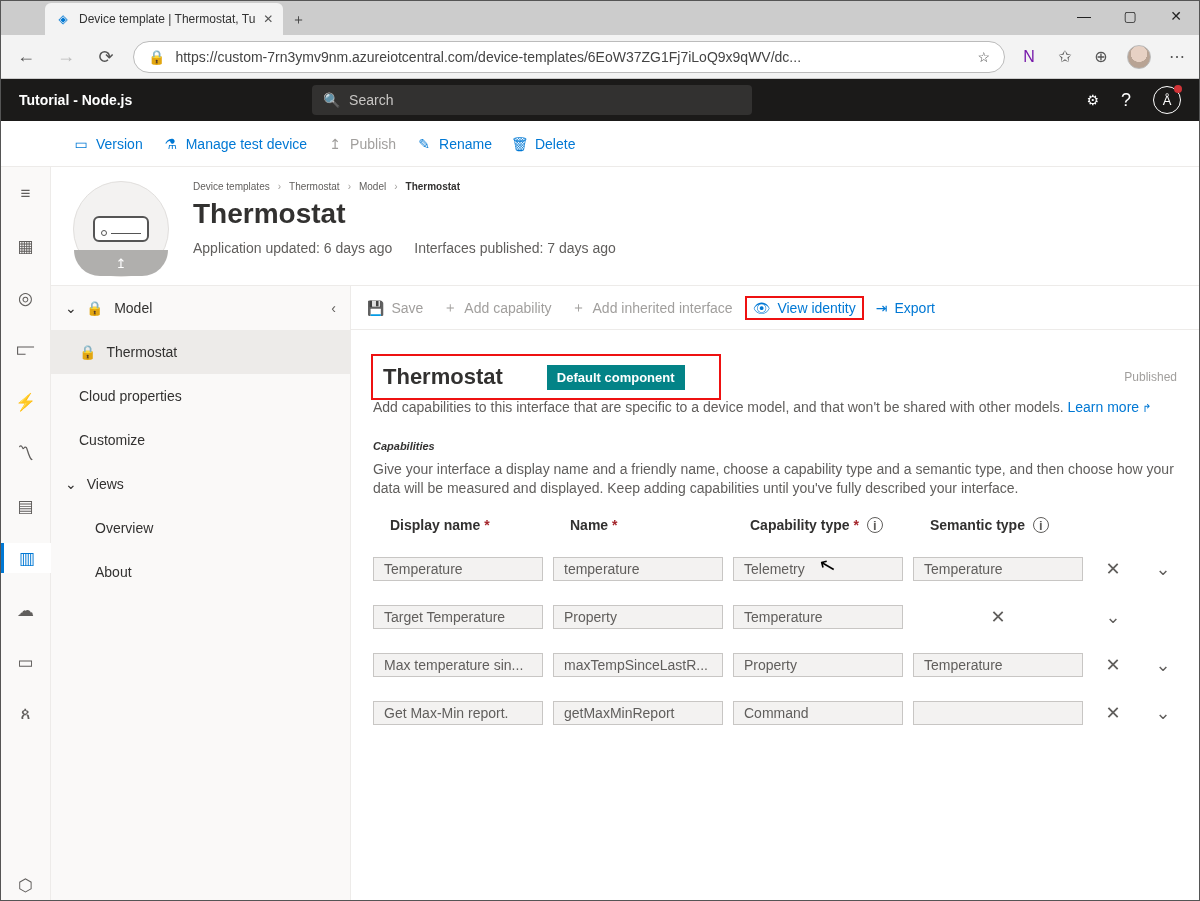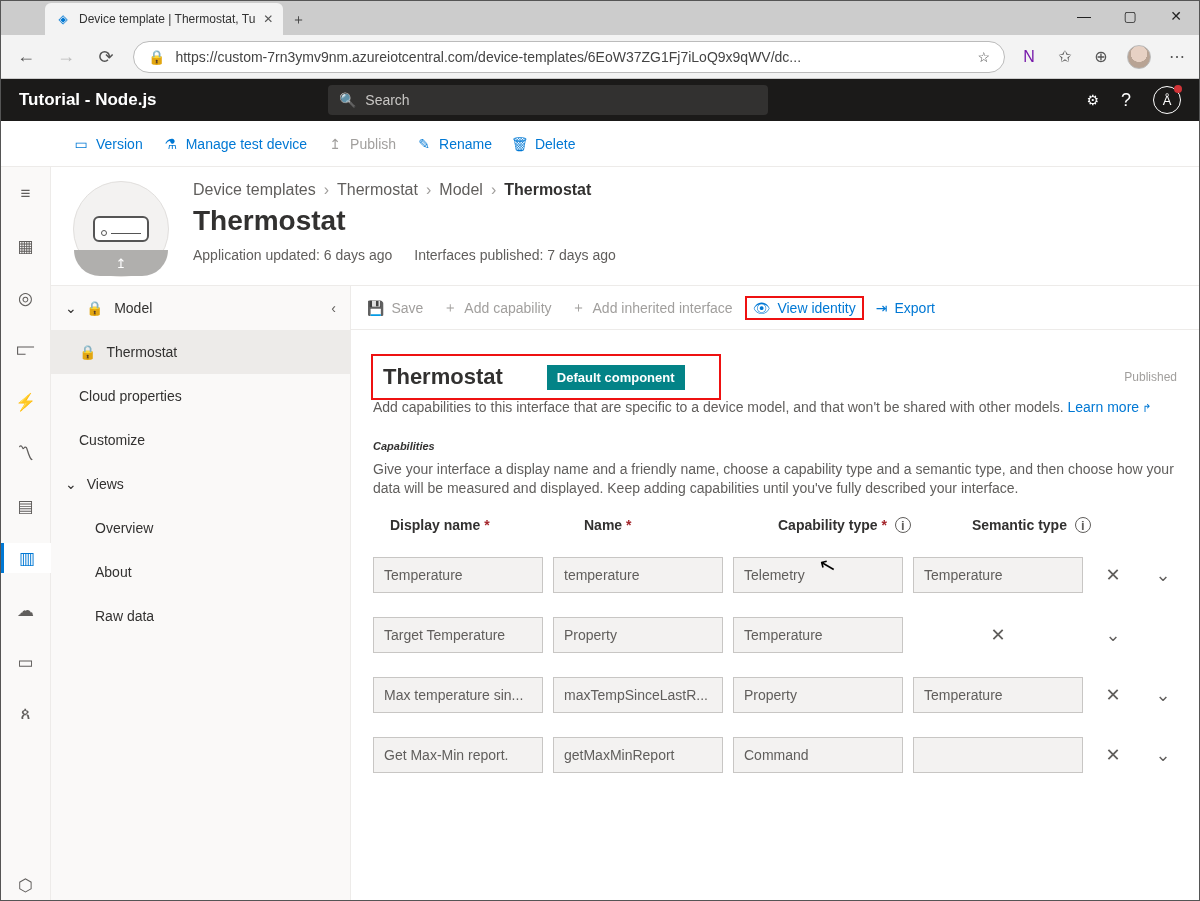--- a/index.html
+++ b/index.html
@@ -18,21 +18,21 @@
   .addrbar { height: 44px; background: #f3f3f3; border-bottom: 1px solid #ccc; display:flex; align-items:center; gap:14px; padding: 0 12px; }
   .nav-btn { width:26px; text-align:center; color:#555; font-size:18px; }
   .url-slot { flex:1; display:flex; align-items:center; gap:10px; height:32px; border:1px solid #bbb; border-radius:16px; padding:0 14px; background:#fff; font-size:14px; color:#444; }
   .url-text { flex:1; white-space:nowrap; overflow:hidden; text-overflow:ellipsis; }
   .ext-icons { display:flex; align-items:center; gap:16px; color:#555; }
   .ext-icons .ico { width:20px; text-align:center; font-size:16px; }
   .avatar { width:24px; height:24px; border-radius:50%; background: radial-gradient(circle at 50% 35%, #e7d1c4 45%, #b8a394 46%); border:1px solid #bbb; }
 
   
   .appbar { height: 42px; background: #1b1a19; color:#fff; display:flex; align-items:center; padding: 0 18px; gap: 24px; }
-  .appname { font-weight:600; font-size:17px; }
+  .appname { font-weight:600; font-size:14px; }
   .search-wrap { display:flex; align-items:center; gap:8px; background:#323130; border-radius:4px; height:30px; padding:0 12px; width:440px; color:#c8c6c4; margin-left:auto; margin-right:auto; }
   .appbar-right { margin-left:auto; display:flex; align-items:center; gap:22px; color:#fff; }
   .circle-btn { width:28px; height:28px; border:1.5px solid #fff; border-radius:50%; display:flex; align-items:center; justify-content:center; font-size:13px; position:relative;}
   .circle-btn .dot { position:absolute; top:-2px; right:-2px; width:8px; height:8px; background:#d13438; border-radius:50%; }
 
   
   .cmdrow { height: 46px; border-bottom:1px solid #edebe9; display:flex; align-items:center; gap:20px; padding-left: 72px; font-size:14px; }
   .cmd { display:flex; align-items:center; gap:7px; color:#323130; }
   .cmd.blue { color:#0078d4; }
   .cmd.dim { color:#a19f9d; }
@@ -47,21 +47,21 @@
 
   
   .page { flex:1; display:flex; flex-direction:column; min-width:0; }
   .hero { display:flex; gap:24px; padding: 14px 22px 8px 22px; align-items:flex-start; }
   .dev-icon-wrap { width:96px; height:96px; border-radius:50%; background:#f3f2f1; display:flex; align-items:center; justify-content:center; border:1px solid #e1dfdd; position:relative; }
   .dev-icon-wrap::after { content:""; position:absolute; bottom:0; left:0; right:0; height:26px; background:#b0afad; border-radius:0 0 48px 48px; }
   .dev-box { width:56px; height:26px; border:2px solid #555; border-radius:6px; background:#fff; position:relative; z-index:1;}
   .dev-box::before{content:""; position:absolute; left:6px; bottom:4px; width:4px; height:4px; border-radius:50%; border:1px solid #555;}
   .dev-box::after{content:""; position:absolute; left:16px; right:6px; bottom:6px; height:1px; background:#555;}
   .arrow-up { position:absolute; bottom:5px; left:50%; transform:translateX(-50%); color:#fff; font-size:13px; z-index:2;}
-  .hero-text .crumbs { color:#605e5c; font-size:16px; display:flex; gap:8px; align-items:center;}
+  .hero-text .crumbs { color:#605e5c; font-size:10px; display:flex; gap:8px; align-items:center;}
   .crumbs .sep { color:#a19f9d; }
   .crumbs .cur { color:#323130; font-weight:600;}
   .hero-text h1 { font-size:28px; font-weight:600; margin-top:6px; }
   .hero-meta { color:#605e5c; font-size:14px; margin-top:10px; display:flex; gap:22px; }
 
   
   .split { flex:1; display:flex; min-height:0; border-top:1px solid #edebe9; }
   .tree { width:300px; border-right:1px solid #edebe9; background:#faf9f8; font-size:14px; position:relative;}
   .tree-head { height:44px; display:flex; align-items:center; gap:10px; padding:0 14px; color:#323130; }
   .tree-head .chev-l { margin-left:auto; color:#605e5c; }
@@ -83,25 +83,25 @@
   .hl2 { border:2.5px solid #e11; display:inline-flex; align-items:center; gap:16px; padding:8px 34px 8px 10px; margin:-2px; }
 
   .desc { color:#605e5c; margin-top:0; line-height:1.4; }
   .desc a { color:#0078d4; text-decoration:none; }
   .extlink::after { content:" \21B1"; font-size:11px; }
 
   .caps h3 { font-size:11px; font-weight:600; margin-top:22px;font-style:italic; }
   .caps p { color:#605e5c; margin-top:8px; line-height:1.4; }
 
   .grid { margin-top:18px; }
-  .ghead { display:grid; grid-template-columns: 170px 170px 170px 170px 40px 40px; gap:24px; font-weight:600; font-size:14px; align-items:center;padding-left:17px;}
+  .ghead { display:grid; grid-template-columns: 170px 170px 170px 170px 40px 40px; gap:10px; font-weight:600; font-size:14px; align-items:center;padding-left:17px;}
   .ghead .req::after { content:" *"; color:#a4262c; }
   .info { color:#605e5c; font-size:13px; width:16px; height:16px; border:1.2px solid #605e5c; border-radius:50%; display:inline-flex; align-items:center; justify-content:center; margin-left:4px;}
   .grow { display:grid; grid-template-columns: 170px 170px 170px 170px 40px 40px; gap:10px; margin-top:24px; align-items:center;}
-  .cell { height:36px; border:1px solid #c8c6c4; background:#f3f2f1; color:#605e5c; display:flex; align-items:center; padding:0 10px; font-size:14px; white-space:nowrap; overflow:hidden; text-overflow:ellipsis; }
+  .cell { height:24px; border:1px solid #c8c6c4; background:#f3f2f1; color:#605e5c; display:flex; align-items:center; padding:0 10px; font-size:14px; white-space:nowrap; overflow:hidden; text-overflow:ellipsis; }
   .iconcell { color:#605e5c; font-size:18px; text-align:center; }
 
   .cursor { position:absolute; left:818px; top:386px; font-size:20px; color:#000; pointer-events:none; transform:rotate(-15deg);}
 </style>
 </head>
 <body>
 
 <div class="window">
   <div style="position:relative;">
     <div class="titlebar">
@@ -235,23 +235,20 @@
           <div class="tree-head" style="padding-left:14px">
             <span>⌄</span>
             <span>Views</span>
           </div>
           <div class="tree-node sub">
               <span>Overview</span>
             </div>
           <div class="tree-node sub">
               <span>About</span>
             </div>
-          <div class="tree-node sub">
-              <span>Raw data</span>
-            </div>
         </div>
 
         <div class="content">
           <div class="toolbar">
             <div class="tool">
                 <span>💾</span>
                 <span>Save</span>
               </div>
             <div class="tool">
                 <span>＋</span>

